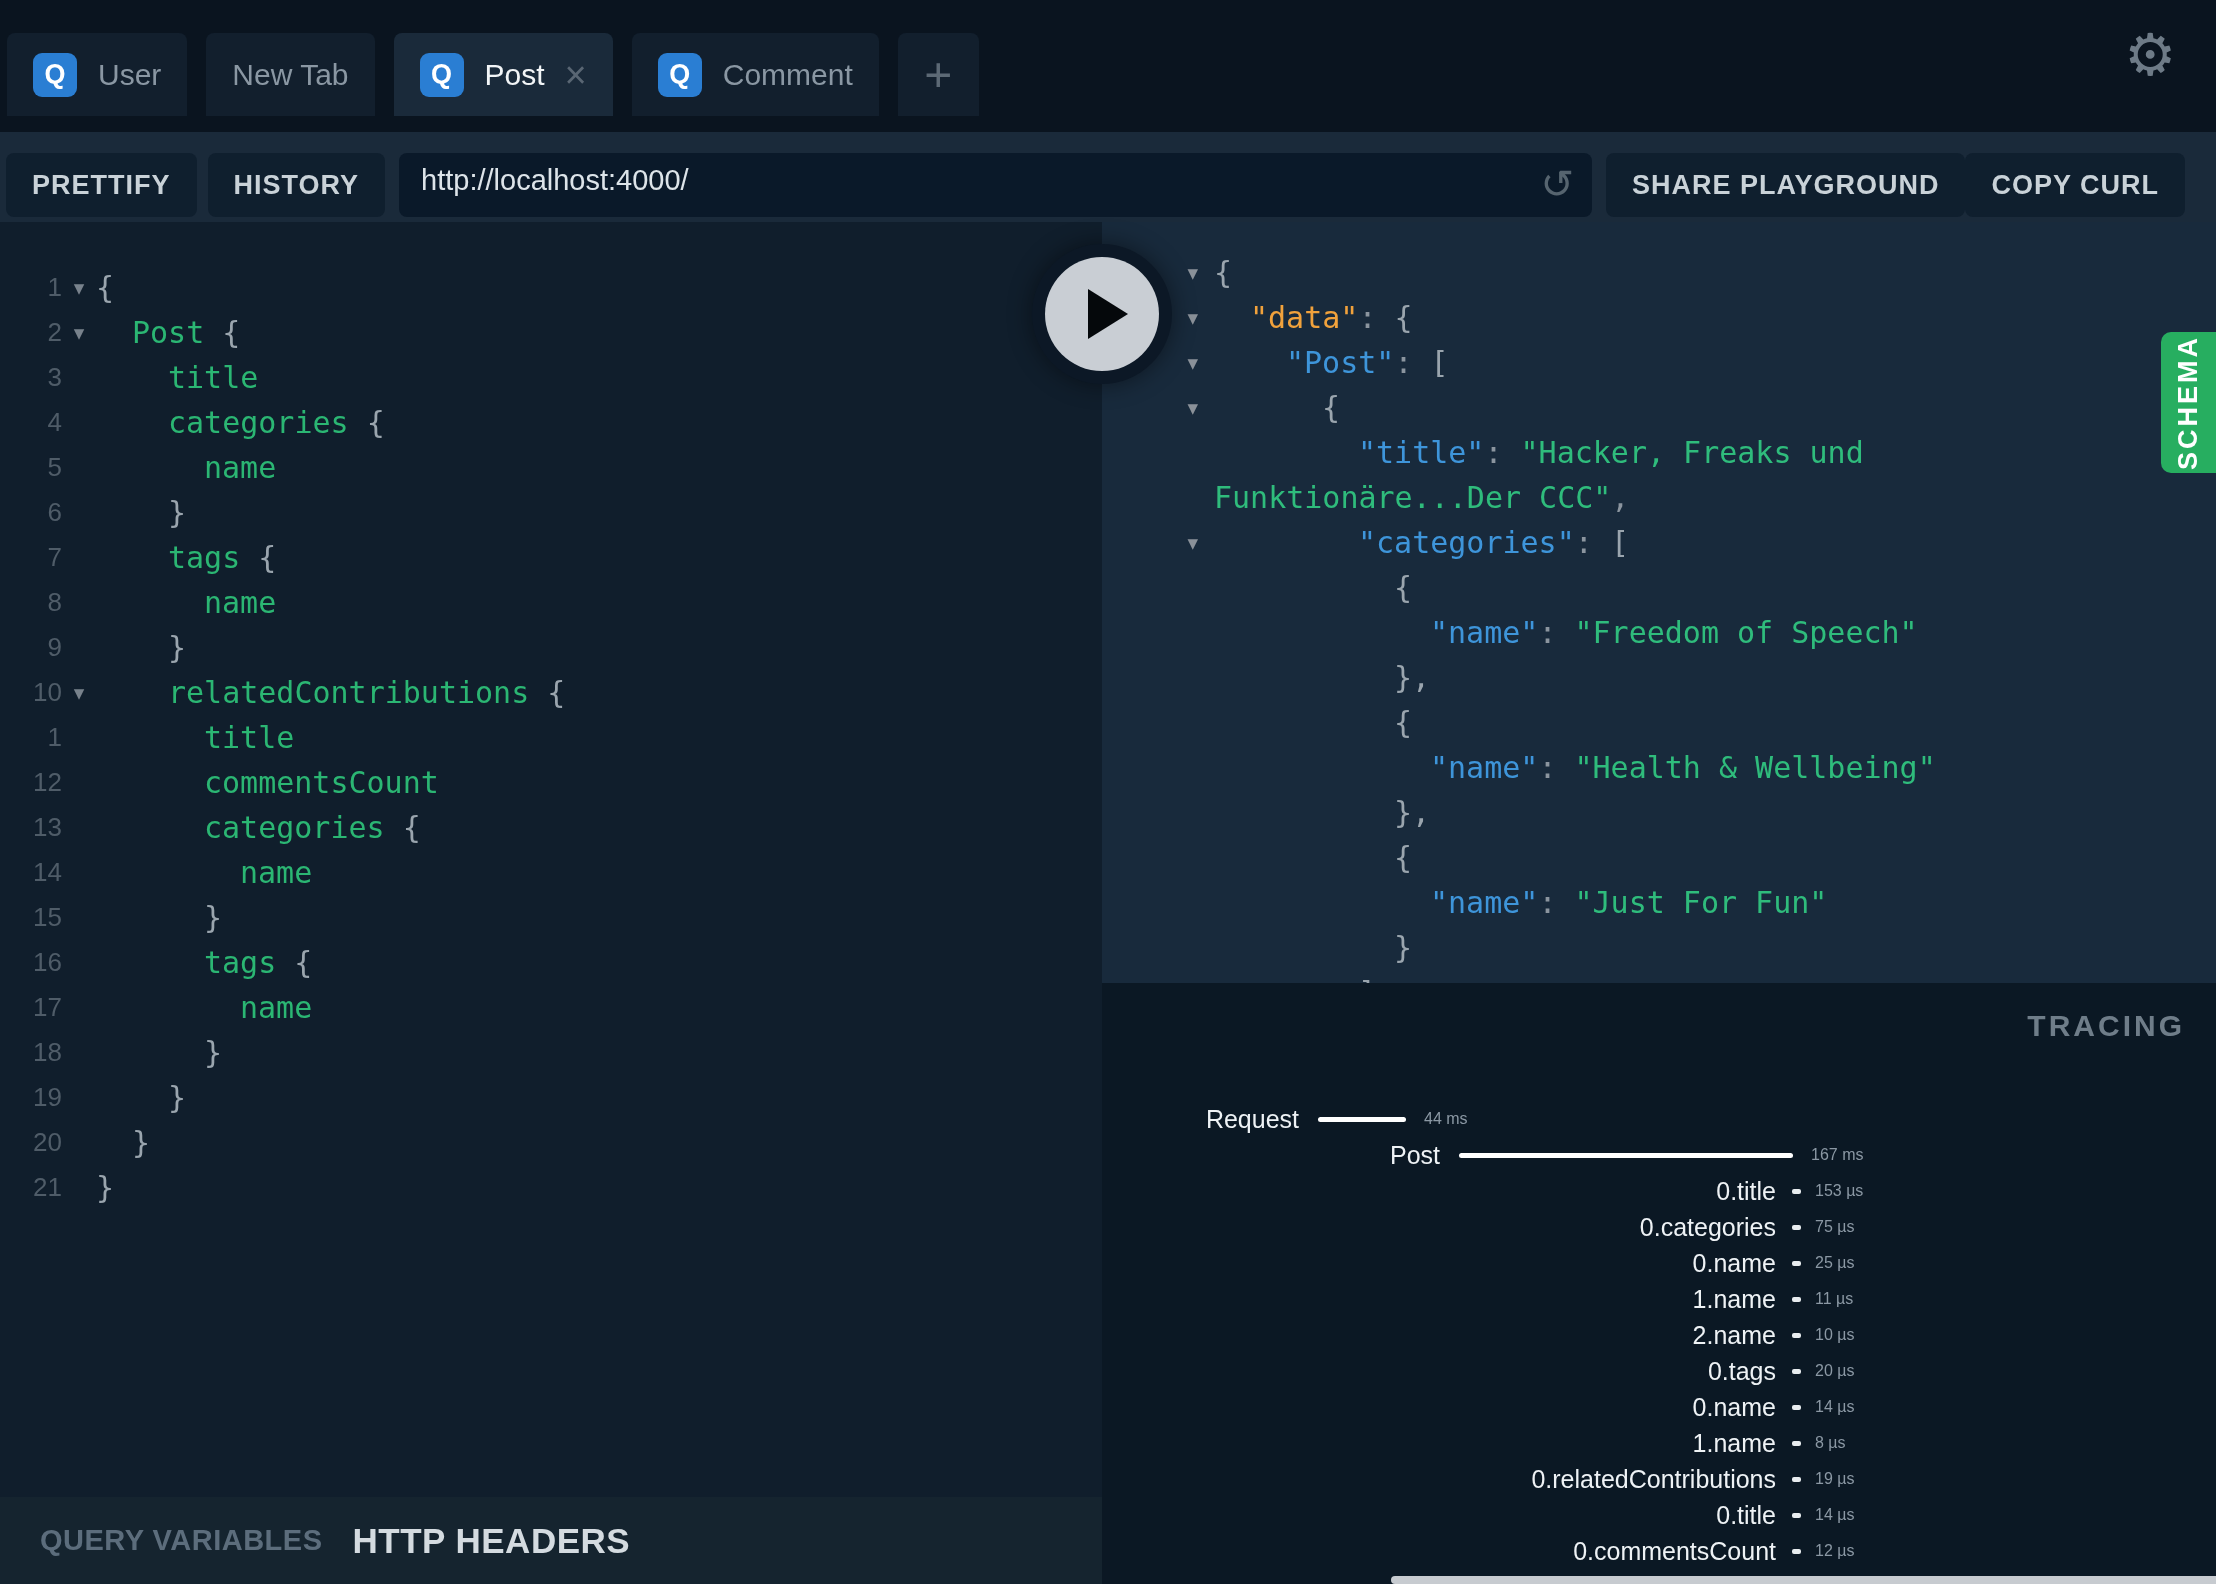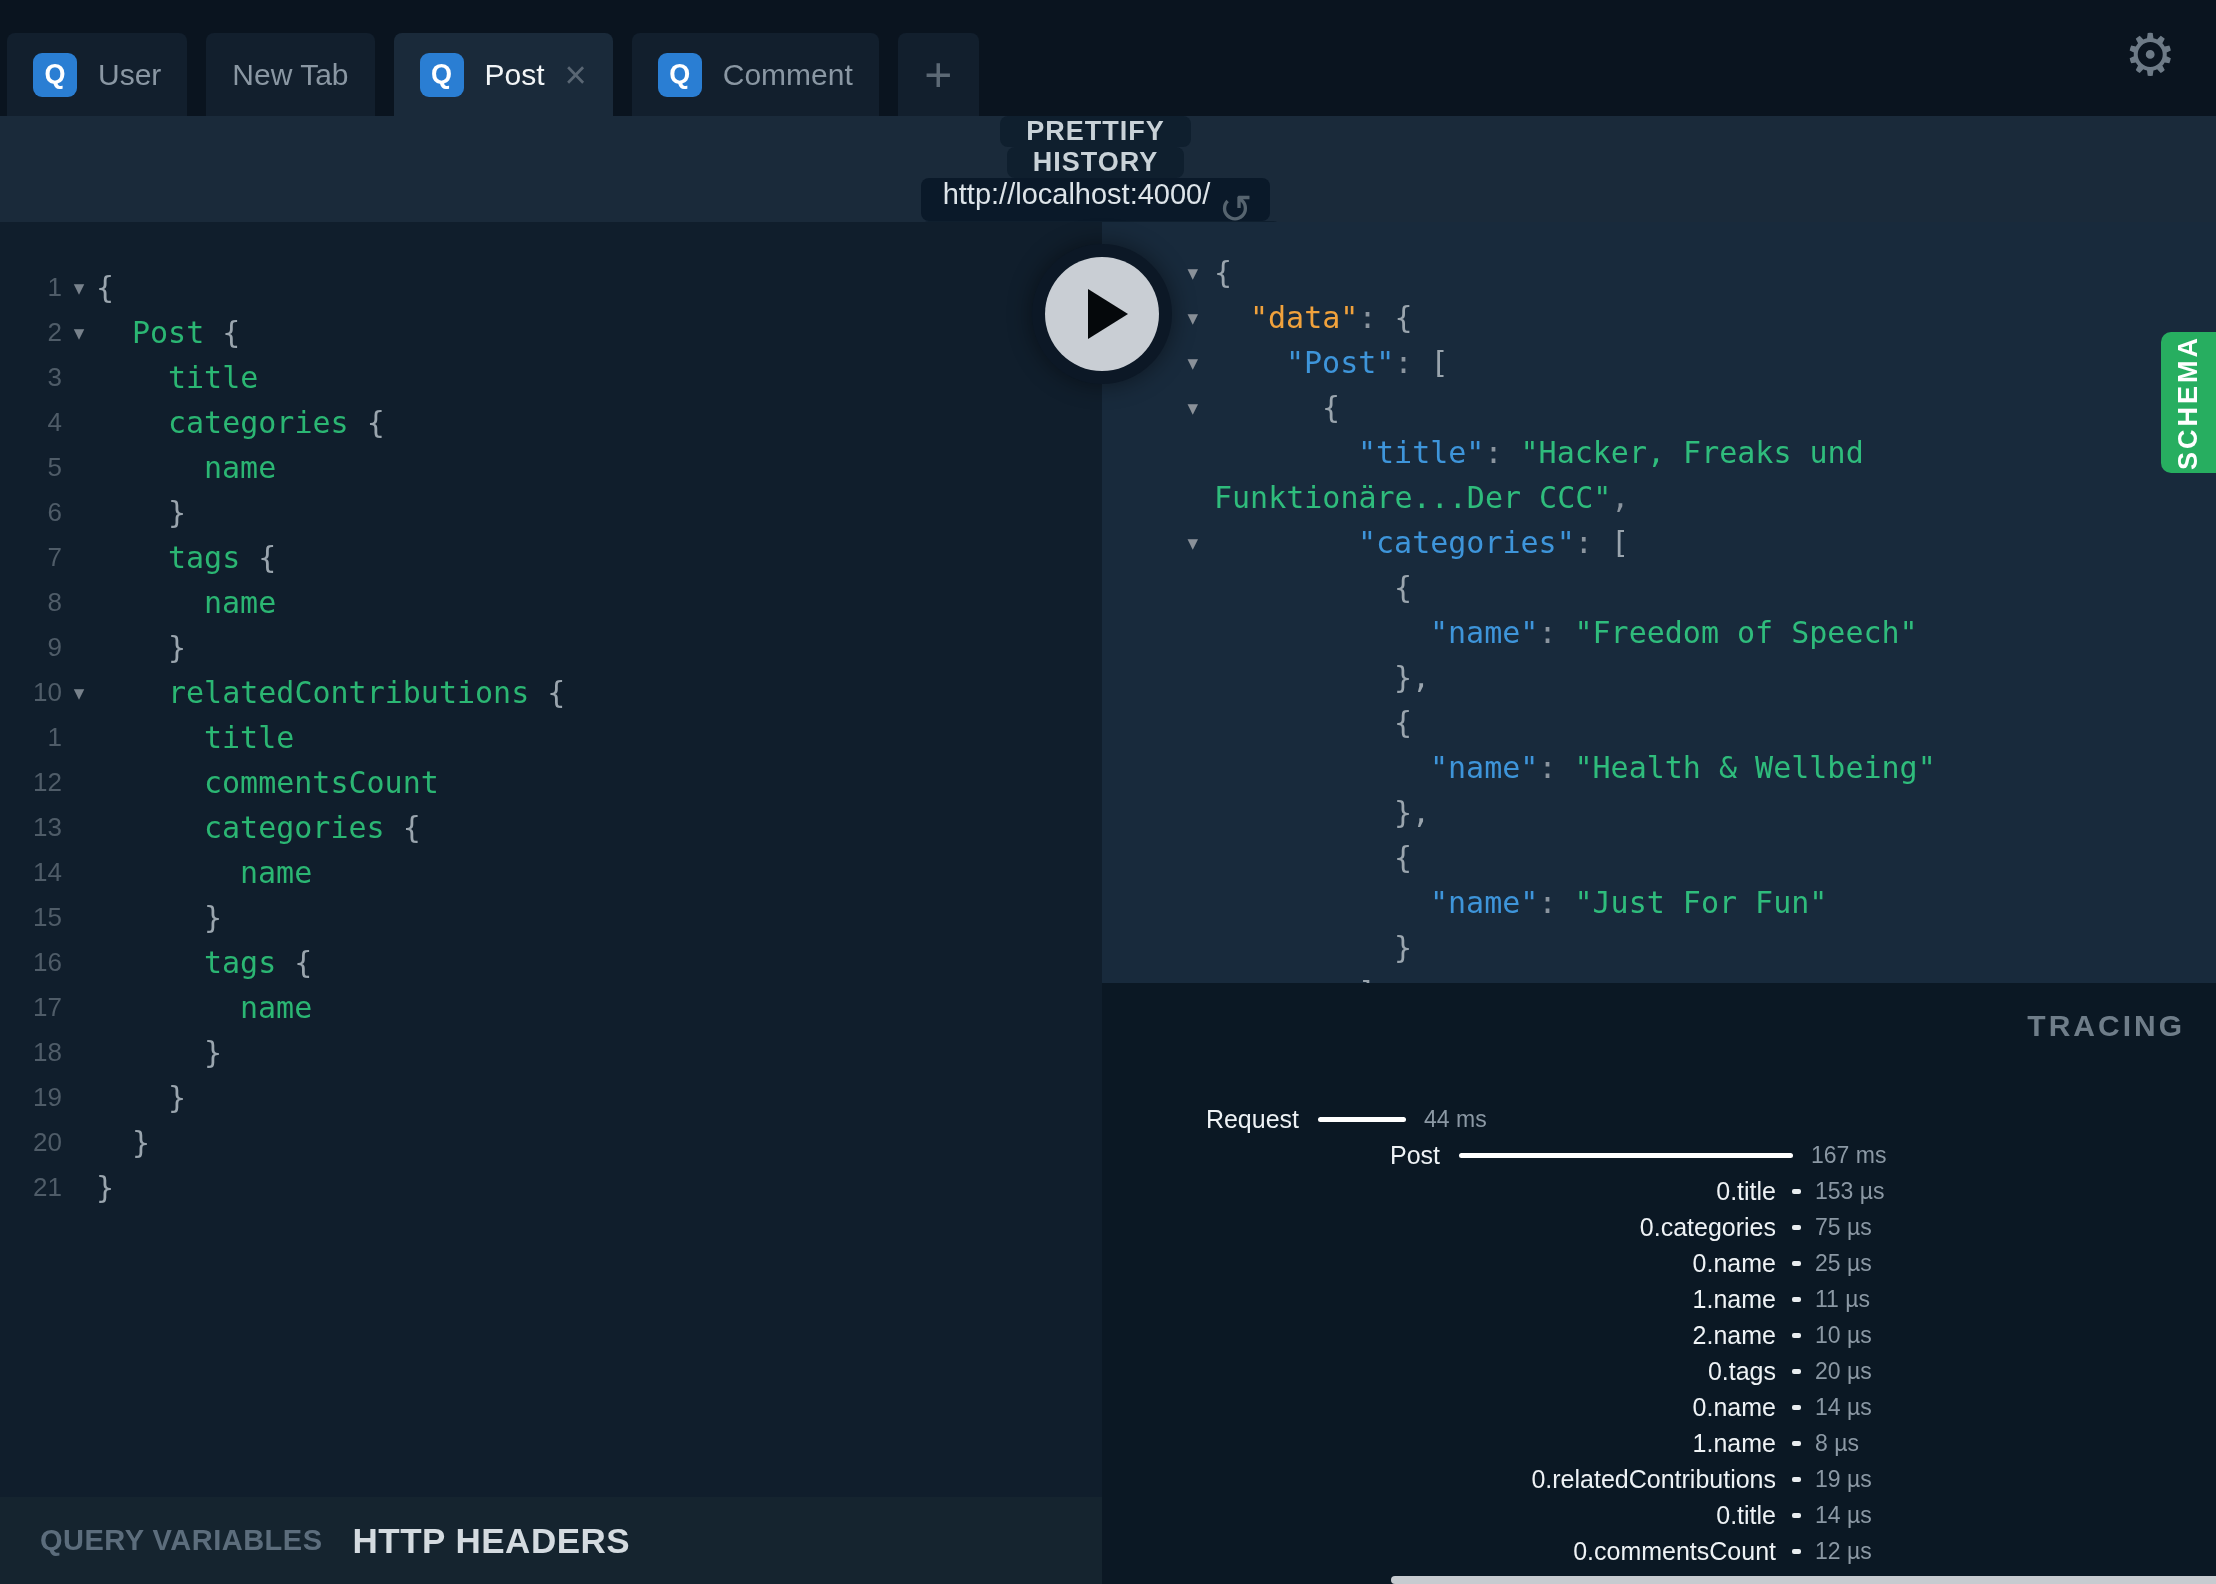--- a/index.html
+++ b/index.html
@@ -18,22 +18,22 @@
     font-weight:bold; font-size:27px; display:flex; align-items:center; justify-content:center;
     margin-right:21px; flex:none; }
   .tab-label { font-size:30px; color:#8a97a3; white-space:nowrap; }
   .tab.active .tab-label { color:#f2f5f7; }
   .tab-close { font-size:38px; color:#596673; margin-left:20px; line-height:1; }
   .tab-plus { height:83px; width:81px; background:#121f2d; border-radius:8px 8px 0 0;
     display:flex; align-items:center; justify-content:center; font-size:48px; color:#5c6975; }
   .gear { position:absolute; top:26px; right:40px; font-size:58px; color:#6e7b87;
     font-family:"DejaVu Sans", sans-serif; line-height:1; }
   
-  .toolbar { position:absolute; top:116px; left:0; right:0; height:106px; background:#1a2a3a;
-    display:flex; align-items:center; padding:0 20px 0 6px;flex-direction:column; }
+  .toolbar { position:absolute; top:132px; left:0; right:0; height:106px; background:#1a2a3a;
+    display:flex; align-items:center; padding:0 20px 0 6px; }
   .tbtn { height:64px; background:#0f1f2e; border-radius:8px; display:flex; align-items:center;
     font-size:27px; font-weight:bold; color:#c9d2d8; letter-spacing:1px; padding:0 26px;
     margin-right:11px; white-space:nowrap; }
   .urlbar { flex:1; height:64px; background:#0a1929; border-radius:8px; display:flex;
     align-items:center; padding:0 60px 10px 22px; margin:0 14px 0 3px; font-size:29px;
     color:#dde4e9; position:relative; }
   .reload { position:absolute; right:18px; top:8px; font-size:40px; color:#56646f;
     font-family:"DejaVu Sans", sans-serif; }
   
   .editor-pane { position:absolute; top:222px; left:0; width:1102px; height:1275px;
@@ -66,21 +66,21 @@
   .hh { font-size:35px; font-weight:bold; color:#d4dbe0; letter-spacing:0.5px; }
   
   .tracing-title { position:absolute; top:26px; right:31px; font-size:30px; font-weight:bold;
     color:#6f7d89; letter-spacing:3px; }
   .trace-rows { position:absolute; top:118px; left:0; right:0; }
   .trace-row { height:36px; display:flex; align-items:center; }
   .trace-label { text-align:right; color:#eef2f5; font-size:25px; flex:none; white-space:nowrap; }
   .trace-bar { height:5px; background:#ffffff; border-radius:3px; margin:0 18px 0 19px; flex:none; }
   .trace-dash { width:9px; height:5px; background:#e8ecef; border-radius:2px;
     margin:0 14px 0 16px; flex:none; }
-  .trace-value { color:#8b98a4; font-size:23px; white-space:nowrap; }
+  .trace-value { color:#8b98a4; font-size:16px; white-space:nowrap; }
   
   .schema-tab { position:absolute; right:0; top:332px; width:55px; height:141px;
     background:#27ae60; border-radius:10px 0 0 10px; display:flex; align-items:center;
     justify-content:center; cursor:pointer; }
   .schema-label { writing-mode:vertical-rl; transform:rotate(180deg); color:#fff;
     font-weight:bold; font-size:27px; letter-spacing:3px; }
   
   .play-btn { position:absolute; left:1032px; top:244px; width:140px; height:140px;
     border-radius:50%; background:#0c1826; display:flex; align-items:center;
     justify-content:center; cursor:pointer; box-shadow:0 0 24px rgba(0,0,0,0.45); }

